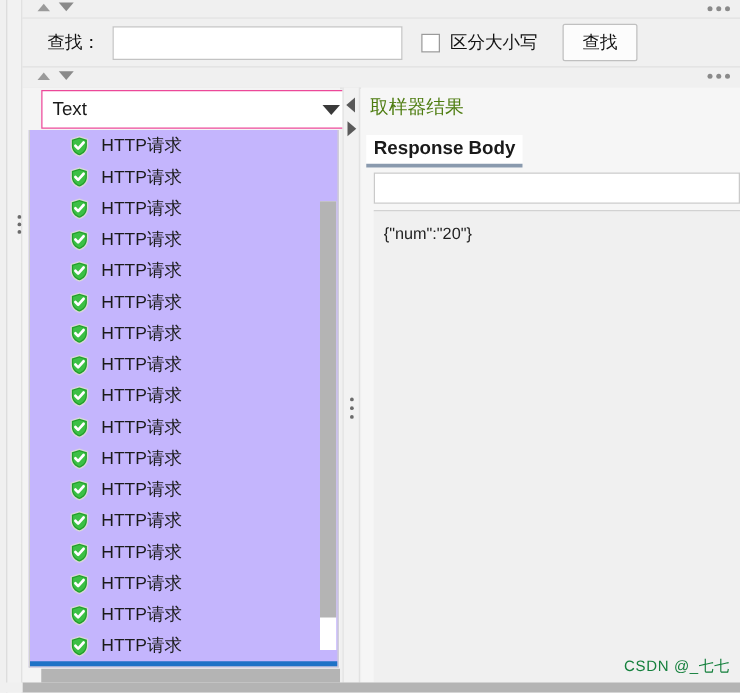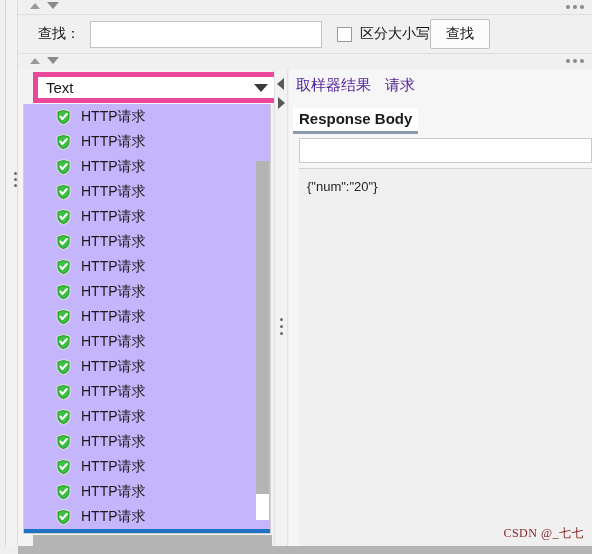--- a/index.html
+++ b/index.html
@@ -136,20 +136,21 @@
     background: #ffffff;
     box-sizing: border-box;
     margin-right: 8px;
     flex: none;
   }
   .cb-text {
     font-size: 14px;
     color: #111;
   }
   .find-btn {
+    margin-left: 20px;
     height: 30px;
     min-width: 60px;
     background: #fcfcfc;
     border: 1px solid #c0c0c0;
     border-radius: 2px;
     font-family: "Liberation Sans", sans-serif;
     font-size: 14px;
     color: #111;
     padding: 0 12px;
     cursor: pointer;
@@ -176,21 +177,21 @@
     bottom: 8px;
     background: #f4f4f4;
   }
   .combo {
     position: absolute;
     left: 15px;
     top: 2px;
     width: 248px;
     height: 31px;
     background: #ffffff;
-    border: 5px solid #ec4899;
+    border: 1px solid #ec4899;
     box-sizing: border-box;
     display: flex;
     align-items: center;
     padding: 0 8px;
     cursor: pointer;
   }
   .combo-text {
     font-size: 15px;
     color: #1a1a1a;
     flex: 1;
@@ -316,21 +317,21 @@
   .tabs-outer {
     position: absolute;
     left: 0; top: 0; right: 0;
     height: 34px;
     background: #f6f6f6;
     display: flex;
     align-items: flex-end;
   }
   .tab {
     font-size: 15px;
-    color: #4c1d95;
+    color: #4d7c0f;
     padding: 3px 7px 6px 7px;
     cursor: pointer;
     white-space: nowrap;
     background: transparent;
     border-bottom: 3px solid transparent;
     margin-top: 32px;
   }
   .tab.active {
     background: #ffffff;
     border-bottom: 3px solid #8a9aae;
@@ -405,25 +406,24 @@
     bottom: 0;
     width: 18px;
     height: 8px;
     background: #f0f0f0;
   }
   .watermark {
     position: absolute;
     right: 8px;
     bottom: 12px;
     font-size: 12px;
-    color: #7f1d1d;
+    color: #15803d;
     letter-spacing: 0.5px;
     white-space: nowrap;
     user-select: none;
-    font-family: Liberation Serif, serif;
   }
 </style>
 </head>
 <body>
 
 <div id="app">
 
   <div class="left-edge"></div>
   <div class="left-edge2">
     <div class="left-splitter-dots">
@@ -650,21 +650,20 @@
     <span class="sp-dots">
       <i></i>
         <i></i>
         <i></i>
     </span>
   </div>
 
   <div class="right-panel">
     <div class="tabs-outer" id="result-tabs">
         <div class="tab">取样器结果</div>
-        <div class="tab">请求</div>
       </div>
     <div class="tabs-inner" id="result-subtabs">
         <div class="subtab active">Response Body</div>
       </div>
     <input class="resp-search" type="text" placeholder="" style="">
     <div class="resp-body">
       <div class="resp-text">{"num":"20"}</div>
     </div>
   </div>
 

